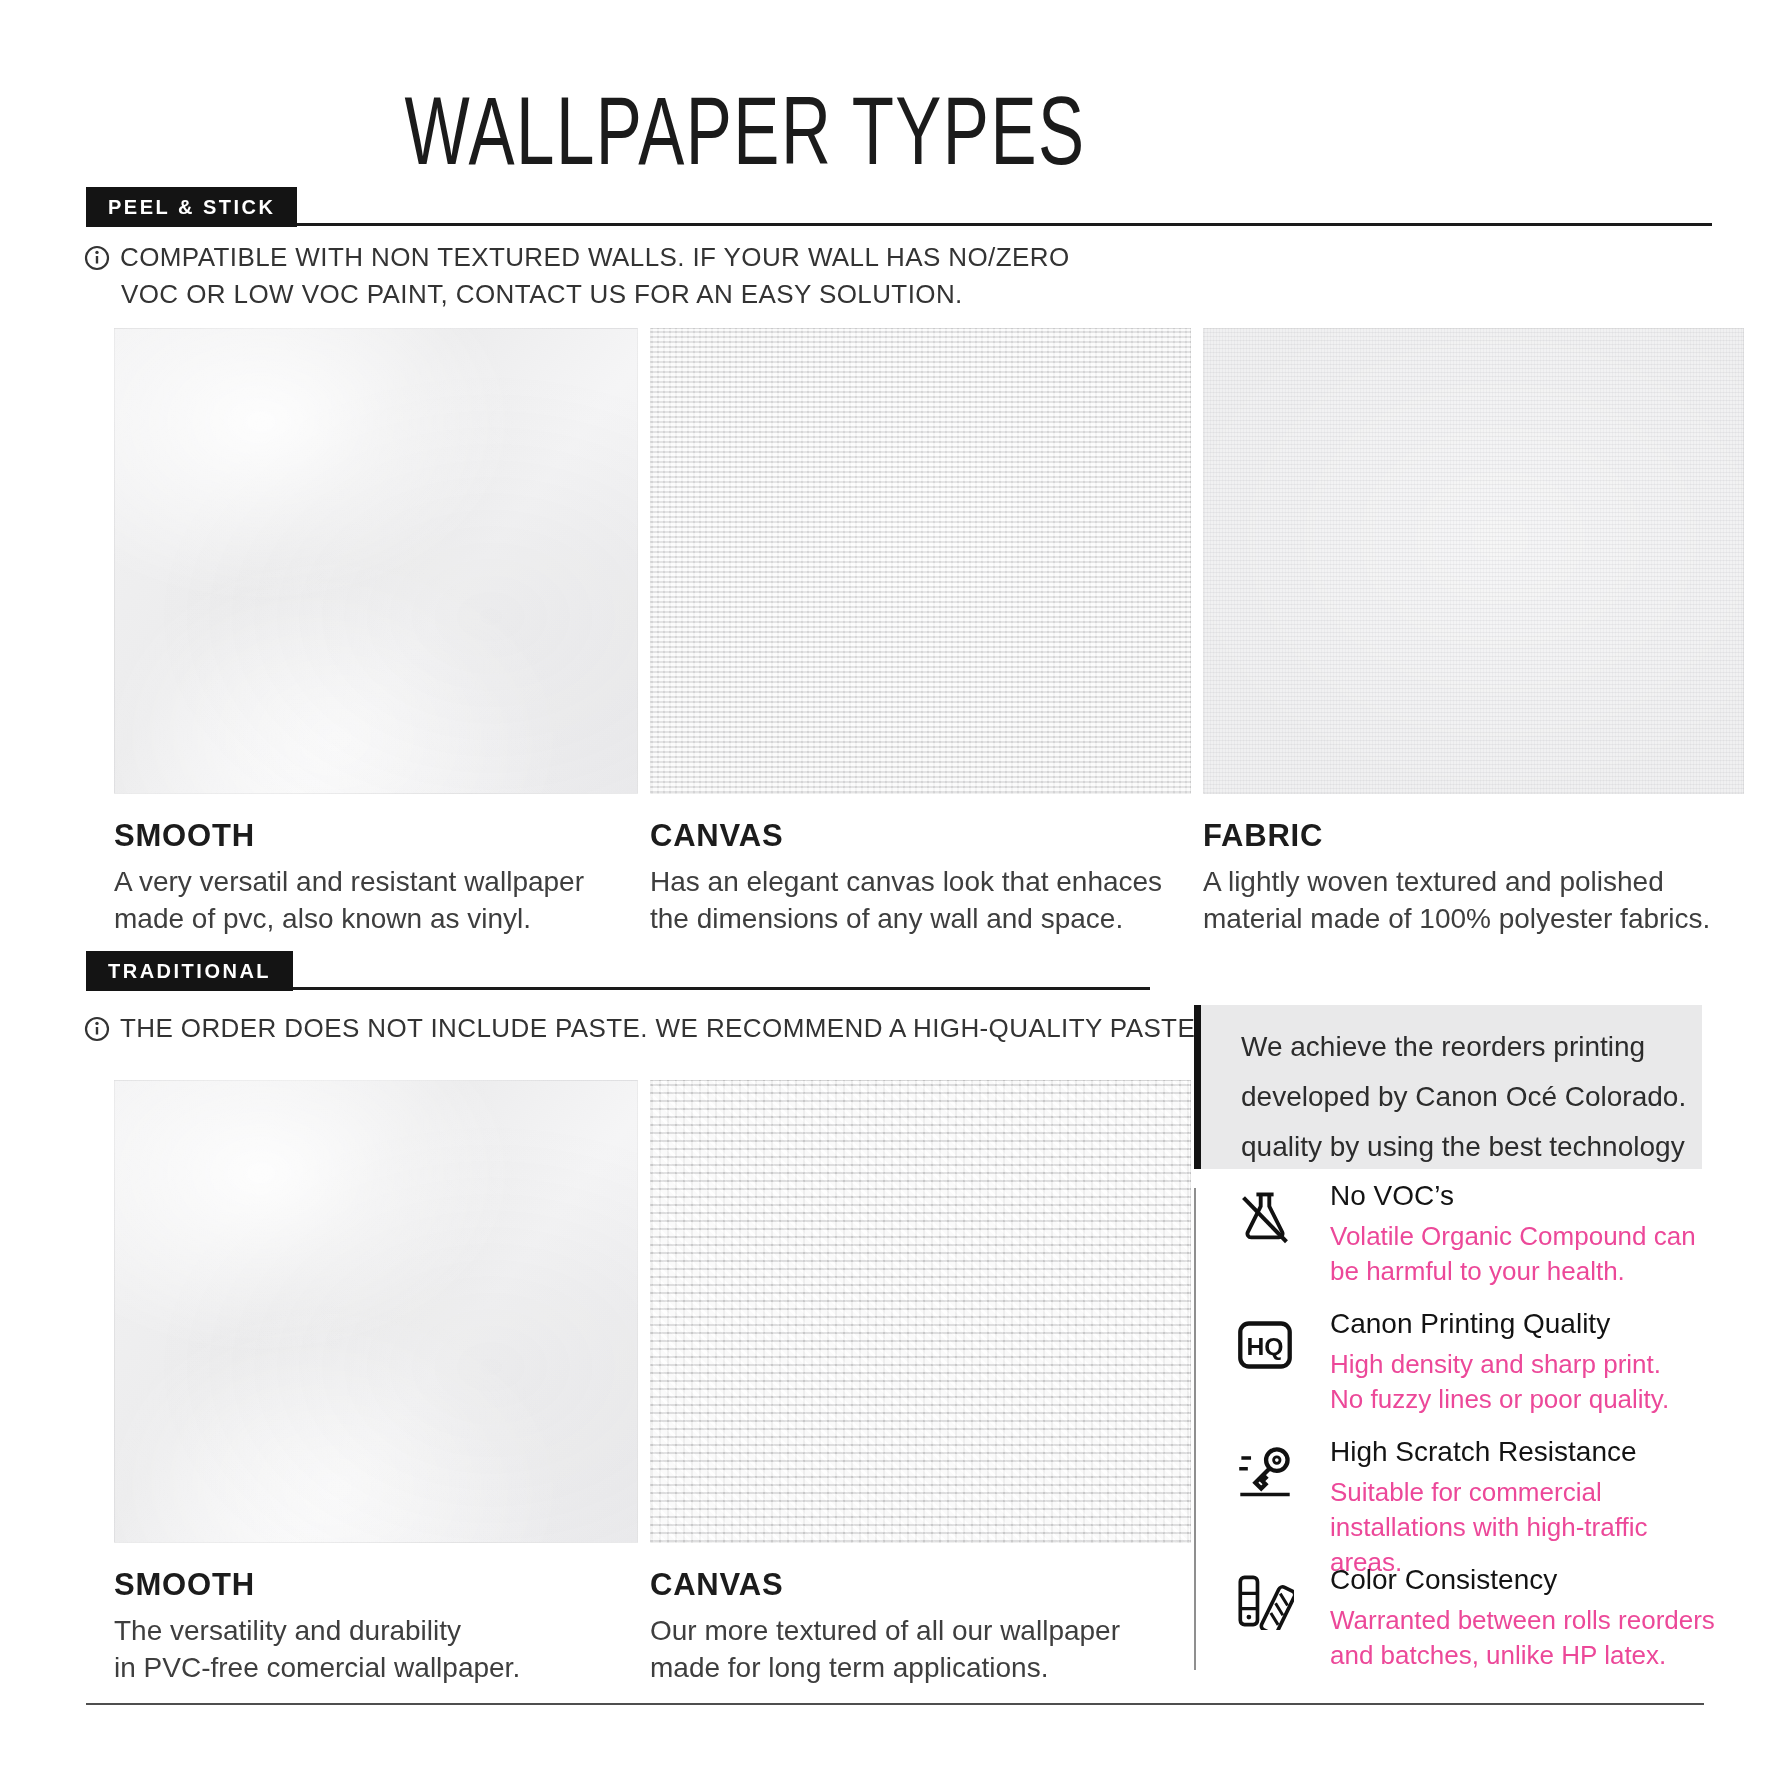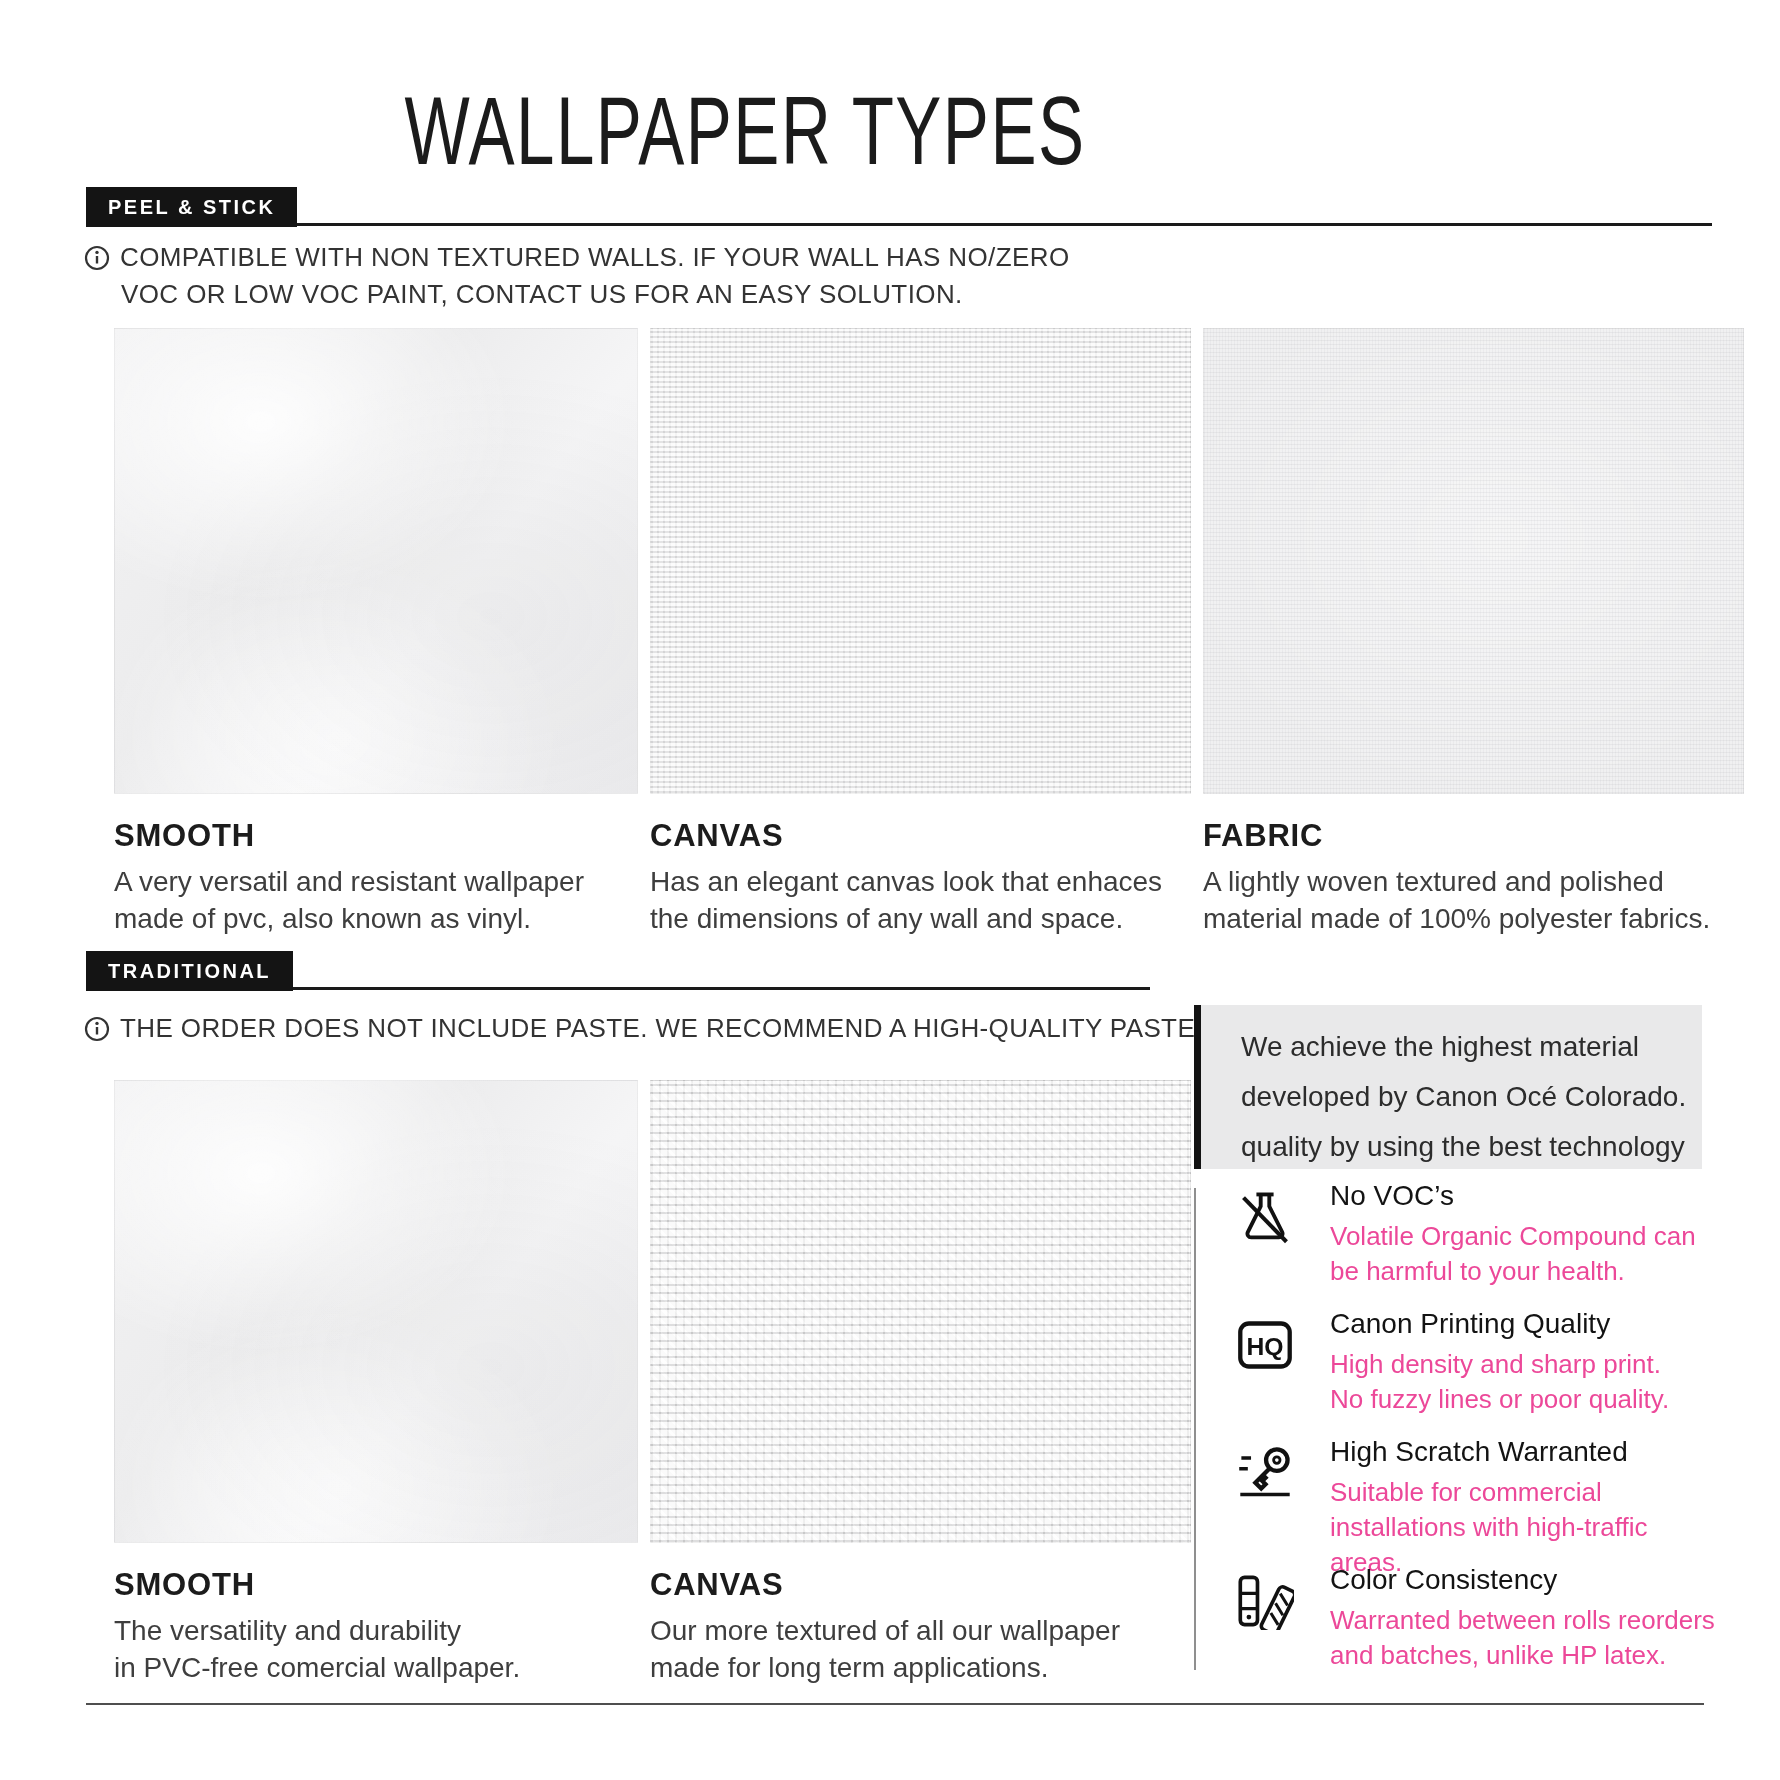--- a/index.html
+++ b/index.html
@@ -193,21 +193,21 @@
       <div class="swatch tx-canvas-coarse"></div>
       <div class="card-title">CANVAS</div>
       <div class="card-desc">
         <span>Our more textured of all our wallpaper</span><br>
         <span>made for long term applications.</span>
       </div>
     </div>
   </div>
 
   <div class="quote-box">
-    <div>We achieve the highest material</div>
+    <div>We achieve the reorders printing</div>
     <div>developed by Canon Océ Colorado.</div>
     <div>quality by using the best technology</div>
   </div>
 
   <div class="v-line"></div>
 
   <div class="feature" id="feat-0">
     <span class="f-icon">
       <svg width="58" height="58" viewBox="0 0 54 54">
         <path d="M19 6 h16" fill="none" stroke="#111" stroke-width="3.6"></path>
@@ -244,21 +244,21 @@
     <span class="f-icon">
       <svg width="58" height="58" viewBox="0 0 54 54">
         <circle cx="38" cy="15" r="10" fill="none" stroke="#111" stroke-width="4"></circle>
         <circle cx="38" cy="15" r="3" fill="none" stroke="#111" stroke-width="2.6"></circle>
         <path d="M31 23 L18 36 l5.5 5.5 4 -4 -3 -3 4.5 -4.5" fill="none" stroke="#111" stroke-width="4" stroke-linejoin="miter"></path>
         <path d="M5 13 h9 M3 23 h8" fill="none" stroke="#111" stroke-width="3.4"></path>
         <path d="M4 47 h46" fill="none" stroke="#111" stroke-width="3.4"></path>
       </svg>
     </span>
     <div class="f-body">
-      <div class="f-title">High Scratch Warranted</div>
+      <div class="f-title">High Scratch Resistance</div>
       <div class="f-desc">
         <span>Suitable for commercial</span><br>
         <span>installations with high-traffic areas.</span>
       </div>
     </div>
   </div>
 
   <div class="feature" id="feat-3">
     <span class="f-icon">
       <svg width="58" height="58" viewBox="0 0 54 54">

